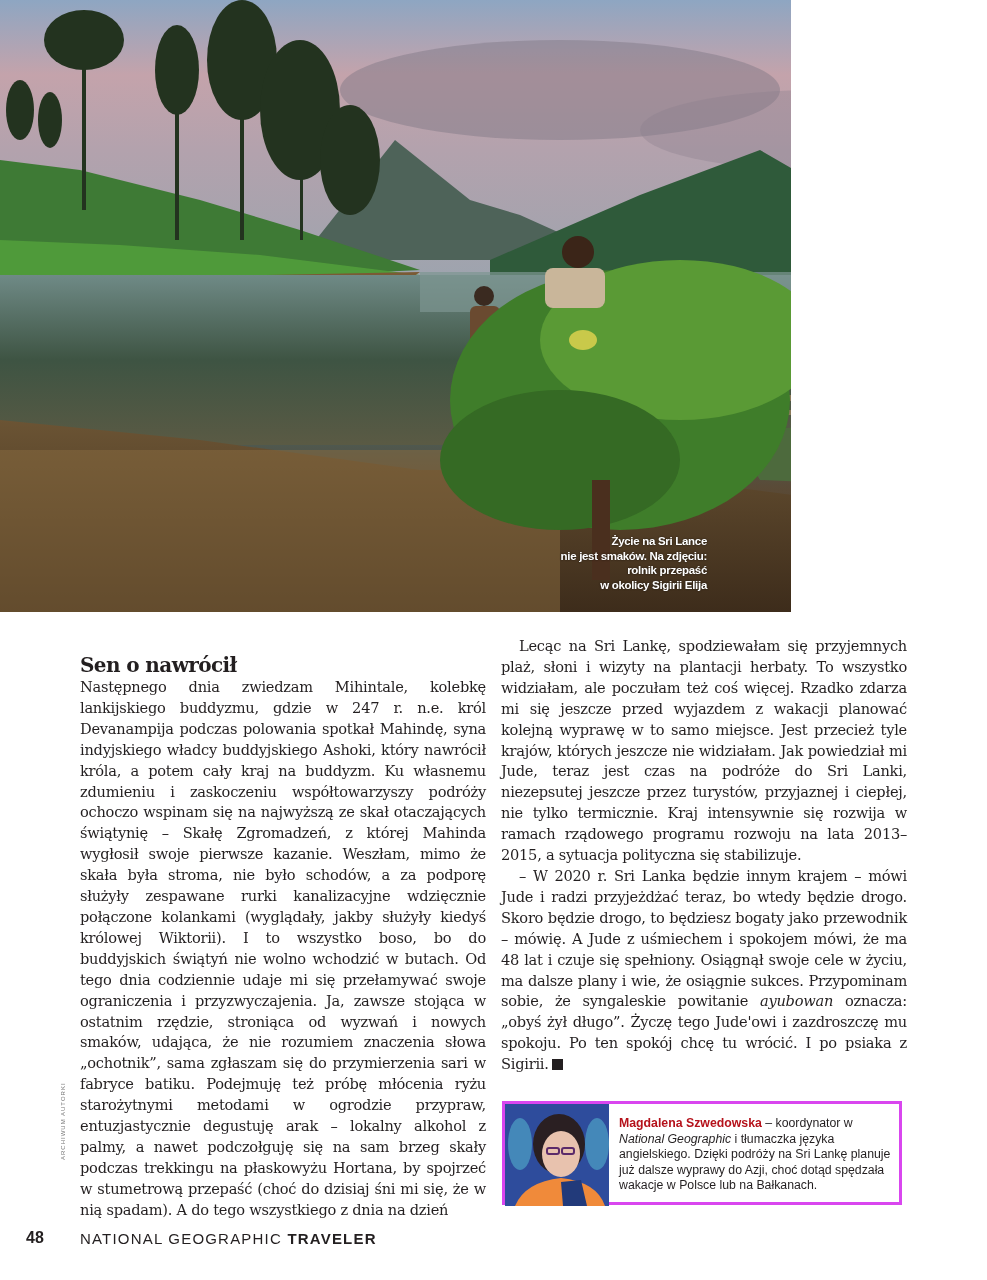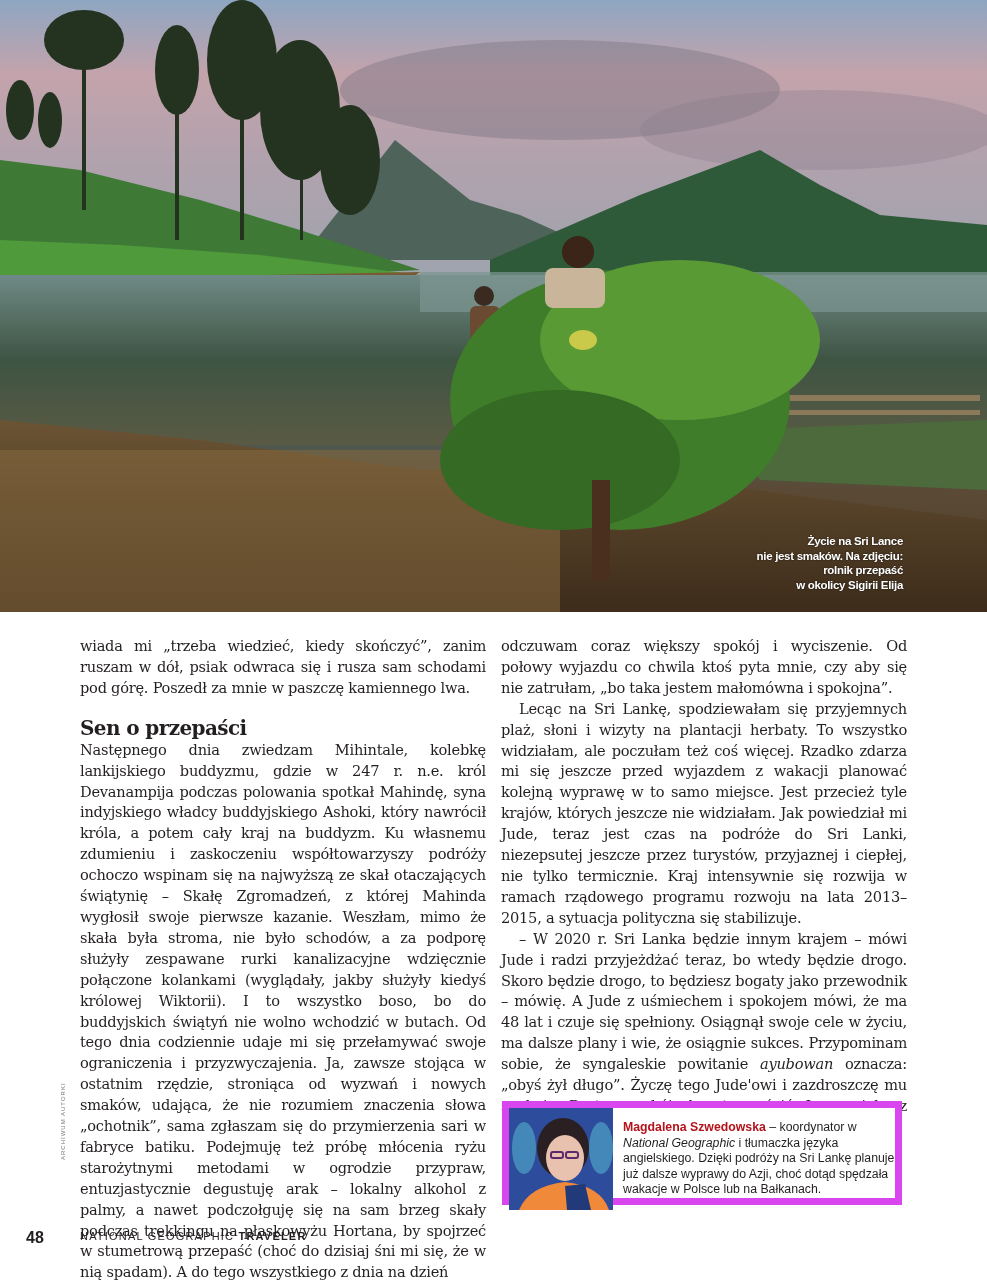--- a/index.html
+++ b/index.html
@@ -2,21 +2,21 @@
 <html><head>
 <meta charset="utf-8">
 <style>
   html, body { margin: 0; padding: 0; }
   body {
     width: 987px; height: 1280px; background: #ffffff; position: relative; overflow: hidden;
     font-family: "DejaVu Serif", "Liberation Serif", serif; color: #231f20;
   }
   
   .hero {
-    position: absolute; left: 0; top: 0; width: 987px; height: 612px; overflow: hidden;
+    position: absolute; left: 0; top: 0; width: 791px; height: 612px; overflow: hidden;
     background: linear-gradient(180deg, #8fa3b8 0%, #c9a7ac 14%, #b79aa3 28%, #a79aa6 38%, #6f7f74 44%, #3f5a45 50%, #5a7360 56%, #607b78 62%, #4b5d57 70%, #5a4a36 80%, #4a3a26 100%);
   }
   .hero svg { position: absolute; left: 0; top: 0; }
   .caption {
     position: absolute; right: 84px; top: 534px; text-align: right;
     font-family: "Liberation Sans", sans-serif; font-weight: bold; font-size: 11.5px; line-height: 14.5px;
     color: #ffffff; text-shadow: 0 0 2px rgba(0,0,0,0.7);
     letter-spacing: -0.3px;
   }
   .caption div { white-space: nowrap; }
@@ -36,21 +36,21 @@
     margin: 17px 0 0 0; letter-spacing: -0.6px; color: #231f20;
   }
   .col b { font-weight: normal; }
   .endmark {
     display: inline-block; width: 11px; height: 11px; background: #231f20; vertical-align: -1px; margin-left: 3px;
   }
 
   
   .bio {
     position: absolute; left: 502px; top: 1101px; width: 400px; height: 104px;
-    border: 7px solid #d946ef; box-sizing: border-box; background: #fff;
+    border: 3px solid #d946ef; box-sizing: border-box; background: #fff;
   }
   .bio-photo {
     position: absolute; left: 0; top: 0; width: 104px; height: 102px; overflow: hidden;
     background: #2f4fa0;
   }
   .bio-text {
     position: absolute; left: 114px; top: 12px; width: 280px;
     font-family: "Liberation Sans", sans-serif; font-size: 12.3px; line-height: 15.6px; color: #231f20;
   }
   .bio-name { color: #b5121b; font-weight: bold; }
@@ -64,21 +64,21 @@
     white-space: nowrap;
   }
 
   
   .folio {
     position: absolute; left: 26px; top: 1229px;
     font-family: "Liberation Sans", sans-serif; font-weight: bold; font-size: 16px; color: #231f20;
   }
   .magname {
     position: absolute; left: 80px; top: 1230px;
-    font-family: "Liberation Sans", sans-serif; font-size: 11px; letter-spacing: 1.2px; color: #231f20;
+    font-family: "Liberation Sans", sans-serif; font-size: 15px; letter-spacing: 1.2px; color: #231f20;
   }
   .magname b { font-weight: bold; }
 </style>
 </head>
 <body>
 
 <div class="hero">
   <svg width="987" height="612" viewBox="0 0 987 612">
     <defs>
       <linearGradient id="sky" x1="0" y1="0" x2="0" y2="1">
@@ -147,27 +147,25 @@
   </svg>
   <div class="caption">
     <div>Życie na Sri Lance</div>
     <div>nie jest smaków. Na zdjęciu:</div>
     <div>rolnik przepaść</div>
     <div>w okolicy Sigirii Elija</div>
   </div>
 </div>
 
 <div class="col left">
-  <p>wiada mi „trzeba wiedzieć, kiedy skończyć”, zanim ruszam w dół, psiak odwraca się i rusza sam schodami pod górę. Poszedł za mnie w paszczę kamiennego lwa.</p>
-  <h2>Sen o przepaści</h2>
+  <h2>Sen o nawrócił</h2>
   <p><span>Następnego dnia zwiedzam Mihintale, kolebkę lankijskiego buddyzmu, gdzie w 247 r. n.e. król Devanampija podczas polowania spotkał Mahindę, syna indyjskiego władcy buddyjskiego Ashoki, który nawrócił króla, a potem cały kraj na buddyzm. </span><b>Ku własnemu zdumieniu i zaskoczeniu współtowarzyszy podróży ochoczo wspinam się na najwyższą ze skał otaczających świątynię – Skałę Zgromadzeń, z której Mahinda wygłosił swoje pierwsze kazanie.</b><span> Weszłam, mimo że skała była stroma, nie było schodów, a za podporę służyły zespawane rurki kanalizacyjne wdzięcznie połączone kolankami (wyglądały, jakby służyły kiedyś królowej Wiktorii). I to wszystko boso, bo do buddyjskich świątyń nie wolno wchodzić w butach. Od tego dnia codziennie udaje mi się przełamywać swoje ograniczenia i przyzwyczajenia. Ja, zawsze stojąca w ostatnim rzędzie, stroniąca od wyzwań i nowych smaków, udająca, że nie rozumiem znaczenia słowa „ochotnik”, sama zgłaszam się do przymierzenia sari w fabryce batiku. Podejmuję też próbę młócenia ryżu starożytnymi metodami w ogrodzie przypraw, entuzjastycznie degustuję arak – lokalny alkohol z palmy, a nawet podczołguję się na sam brzeg skały podczas trekkingu na płaskowyżu Hortana, by spojrzeć w stumetrową przepaść (choć do dzisiaj śni mi się, że w nią spadam). A do tego wszystkiego z dnia na dzień</span></p>
 </div>
 
 <div class="col right">
-  <p>odczuwam coraz większy spokój i wyciszenie. Od połowy wyjazdu co chwila ktoś pyta mnie, czy aby się nie zatrułam, „bo taka jestem małomówna i spokojna”.</p>
   <p class="indent">Lecąc na Sri Lankę, spodziewałam się przyjemnych plaż, słoni i wizyty na plantacji herbaty. To wszystko widziałam, ale poczułam też coś więcej. Rzadko zdarza mi się jeszcze przed wyjazdem z wakacji planować kolejną wyprawę w to samo miejsce. Jest przecież tyle krajów, których jeszcze nie widziałam. Jak powiedział mi Jude, teraz jest czas na podróże do Sri Lanki, niezepsutej jeszcze przez turystów, przyjaznej i ciepłej, nie tylko termicznie. Kraj intensywnie się rozwija w ramach rządowego programu rozwoju na lata 2013–2015, a sytuacja polityczna się stabilizuje.</p>
   <p class="indent"><span>– W 2020 r. Sri Lanka będzie innym krajem – mówi Jude i radzi przyjeżdżać teraz, bo wtedy będzie drogo. Skoro będzie drogo, to będziesz bogaty jako przewodnik – mówię. A Jude z uśmiechem i spokojem mówi, że ma 48 lat i czuje się spełniony. Osiągnął swoje cele w życiu, ma dalsze plany i wie, że osiągnie sukces. Przypominam sobie, że syngaleskie powitanie </span><i>ayubowan</i><span> oznacza: „obyś żył długo”. Życzę tego Jude'owi i zazdroszczę mu spokoju. Po ten spokój chcę tu wrócić. I po psiaka z Sigirii.</span><span class="endmark"></span></p>
 </div>
 
 <div class="bio">
   <div class="bio-photo">
     <svg width="104" height="102" viewBox="0 0 104 102">
       <rect width="104" height="102" fill="#2e4c9c"></rect>
       <ellipse cx="15" cy="40" rx="12" ry="26" fill="#4fa3c6" opacity="0.7"></ellipse>
       <ellipse cx="92" cy="40" rx="12" ry="26" fill="#4fa3c6" opacity="0.7"></ellipse>

